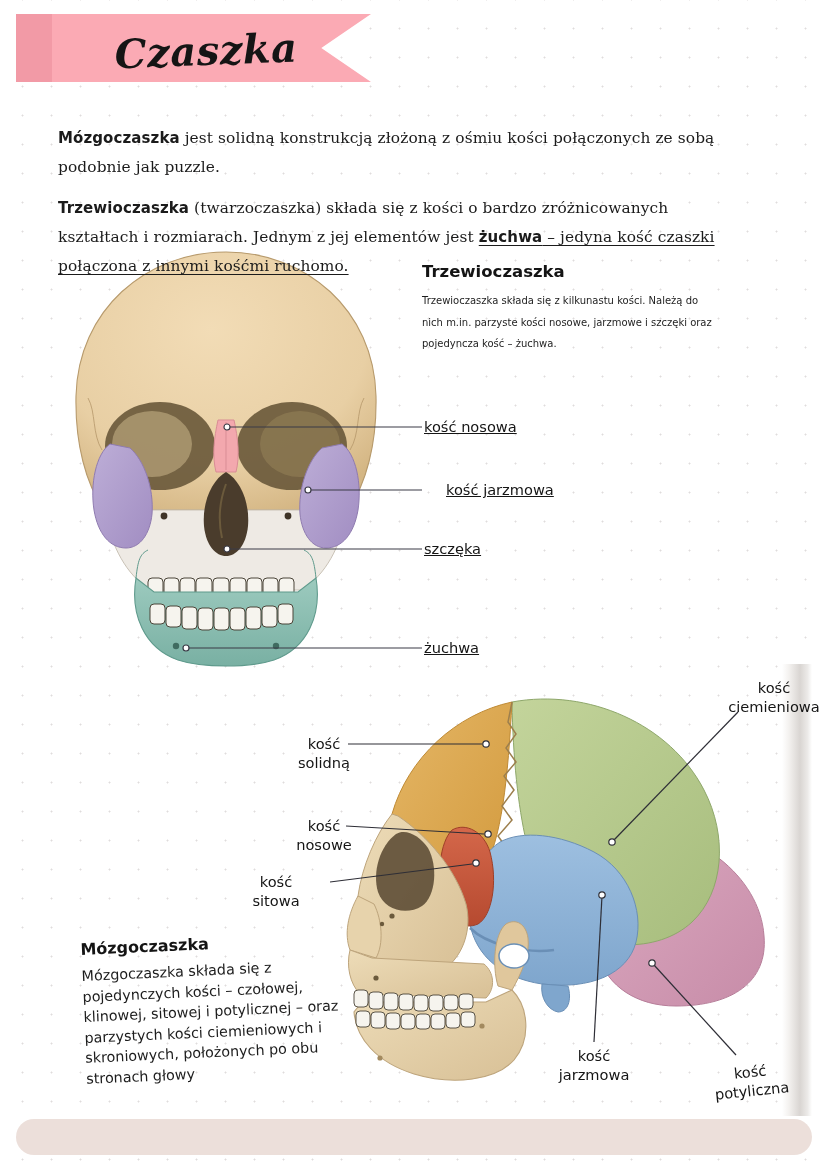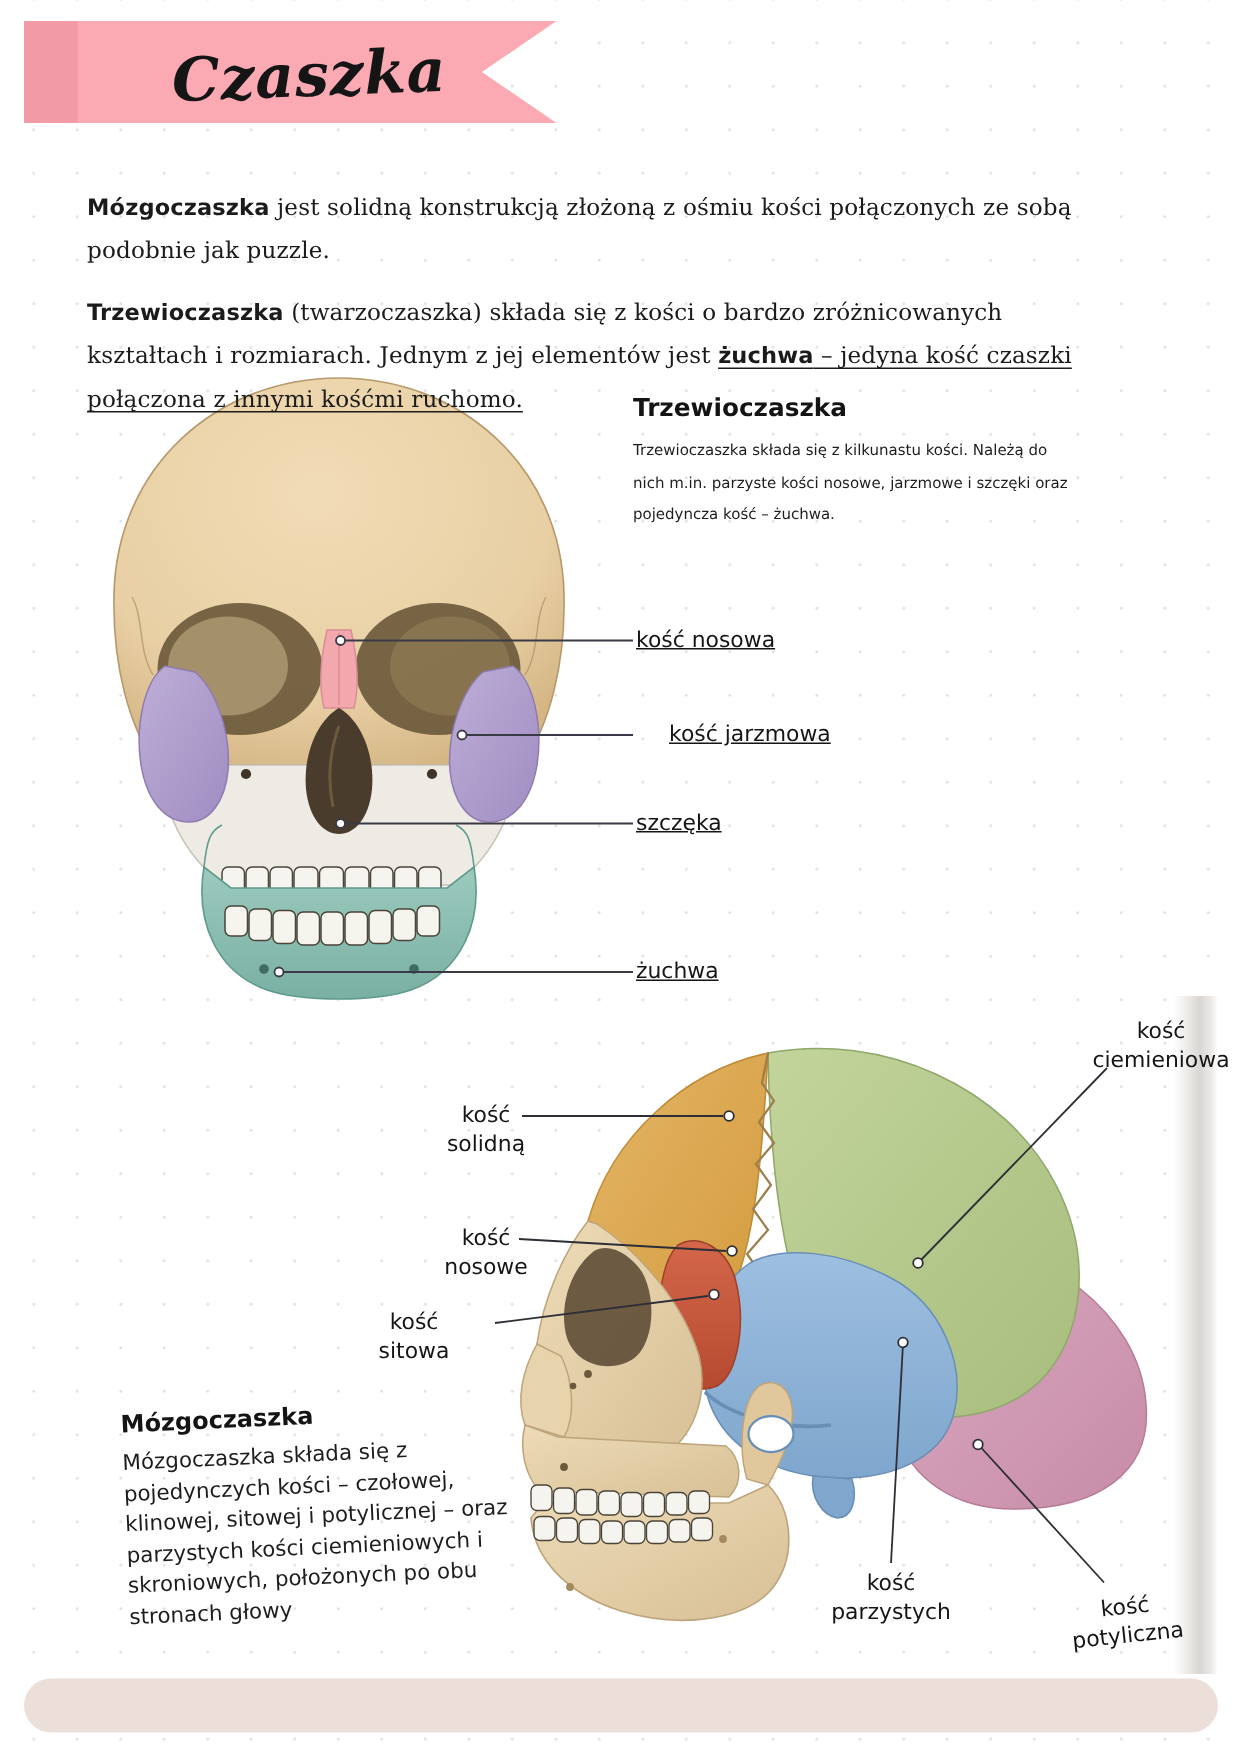--- a/index.html
+++ b/index.html
@@ -458,21 +458,21 @@
   <div>sitowa</div>
 </div>
 
 <div class="lbl" style="left:722px; top:678px; width:104px;">
   <div>kość</div>
   <div>ciemieniowa</div>
 </div>
 
 <div class="lbl" style="left:546px; top:1046px; width:96px;">
   <div>kość</div>
-  <div>parzystych</div>
+  <div>jarzmowa</div>
 </div>
 
 <div class="lbl" style="left:700px; top:1062px; width:102px; transform:rotate(-6deg);">
   <div>kość</div>
   <div>potyliczna</div>
 </div>
 
 <div class="panel-mz">
   <div class="panel-h">Mózgoczaszka</div>
   <div class="panel-b">Mózgoczaszka składa się z pojedynczych kości – czołowej, klinowej, sitowej i potylicznej – oraz parzystych kości ciemieniowych i skroniowych, położonych po obu stronach głowy</div>

